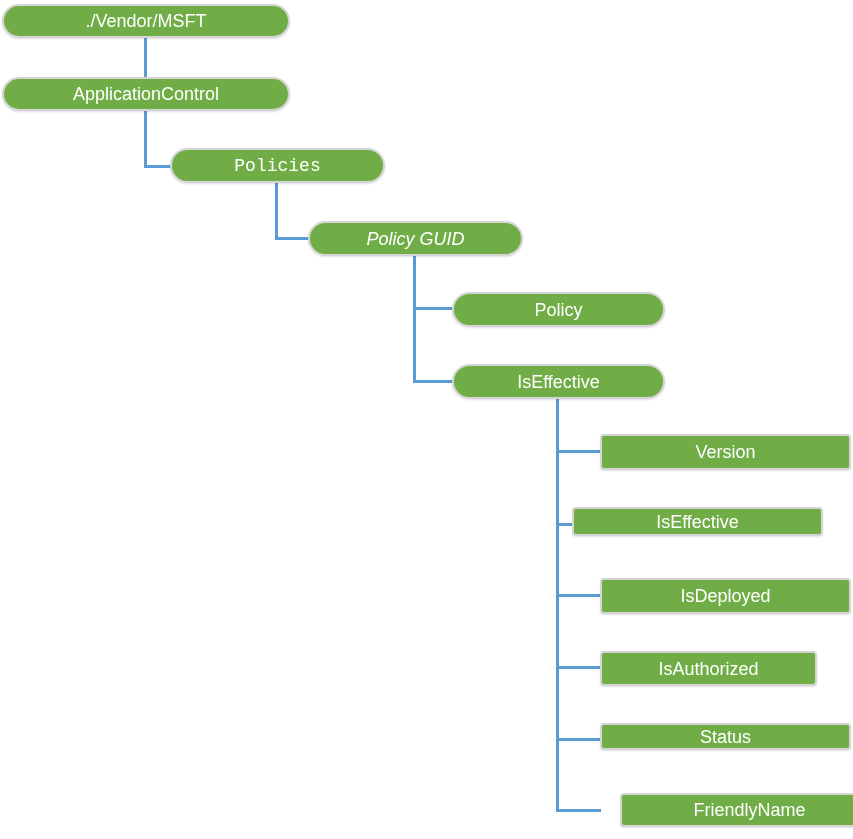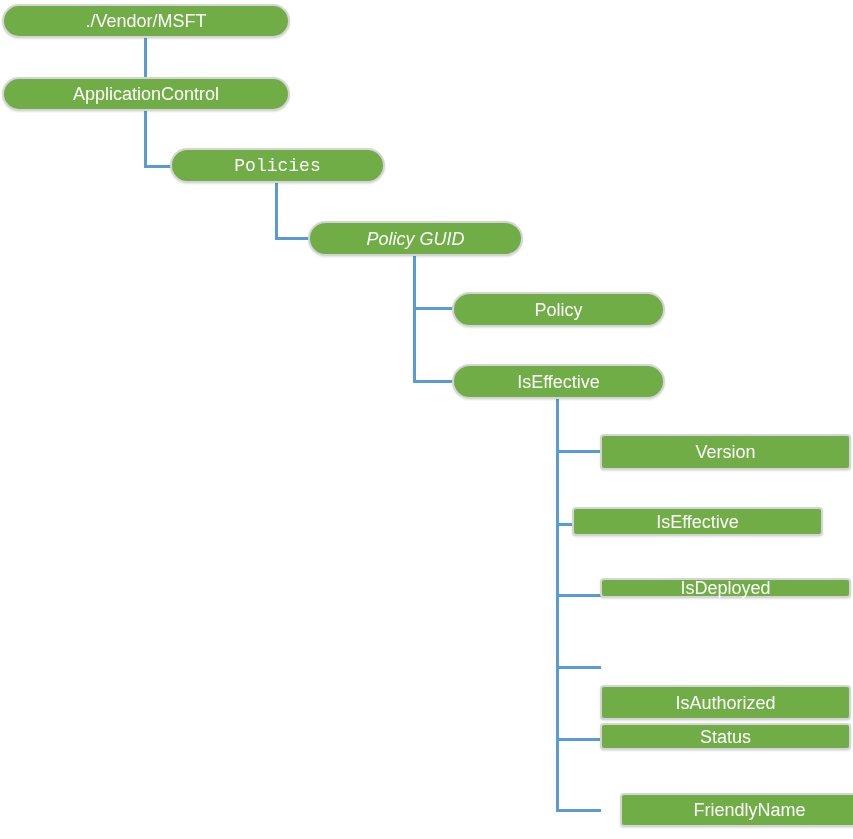--- a/index.html
+++ b/index.html
@@ -66,18 +66,18 @@
 
   <div class="node pill" style="left:2px;   top:4px;   width:288px; height:34px;">./Vendor/MSFT</div>
   <div class="node pill" style="left:2px;   top:77px;  width:288px; height:34px;">ApplicationControl</div>
   <div class="node pill" style="left:170px; top:148px; width:215px; height:35px;font-family:Liberation Mono, monospace;">Policies</div>
   <div class="node pill italic" style="left:308px; top:221px; width:215px; height:35px;">Policy GUID</div>
   <div class="node pill" style="left:452px; top:292px; width:213px; height:35px;">Policy</div>
   <div class="node pill" style="left:452px; top:364px; width:213px; height:35px;">IsEffective</div>
 
   <div class="node rect" style="left:600px; top:434px; width:251px; height:36px;">Version</div>
   <div class="node rect" style="left:572px; top:507px; width:251px; height:29px;">IsEffective</div>
-  <div class="node rect" style="left:600px; top:578px; width:251px; height:20px;">IsDeployed</div>
-  <div class="node rect" style="left:600px; top:685px; width:251px; height:35px;">IsAuthorized</div>
+  <div class="node rect" style="left:600px; top:578px; width:251px; height:36px;">IsDeployed</div>
+  <div class="node rect" style="left:600px; top:651px; width:217px; height:35px;">IsAuthorized</div>
   <div class="node rect" style="left:600px; top:723px; width:251px; height:27px;">Status</div>
   <div class="node rect" style="left:620px; top:793px; width:259px; height:34px;">FriendlyName</div>
 
 </div>
 
 </body></html>

